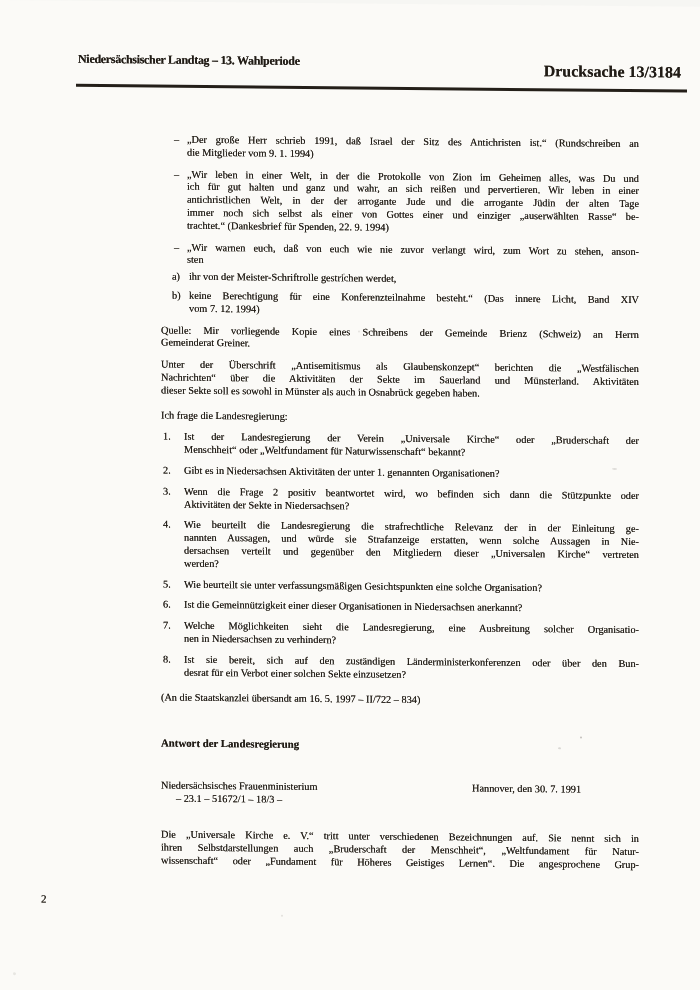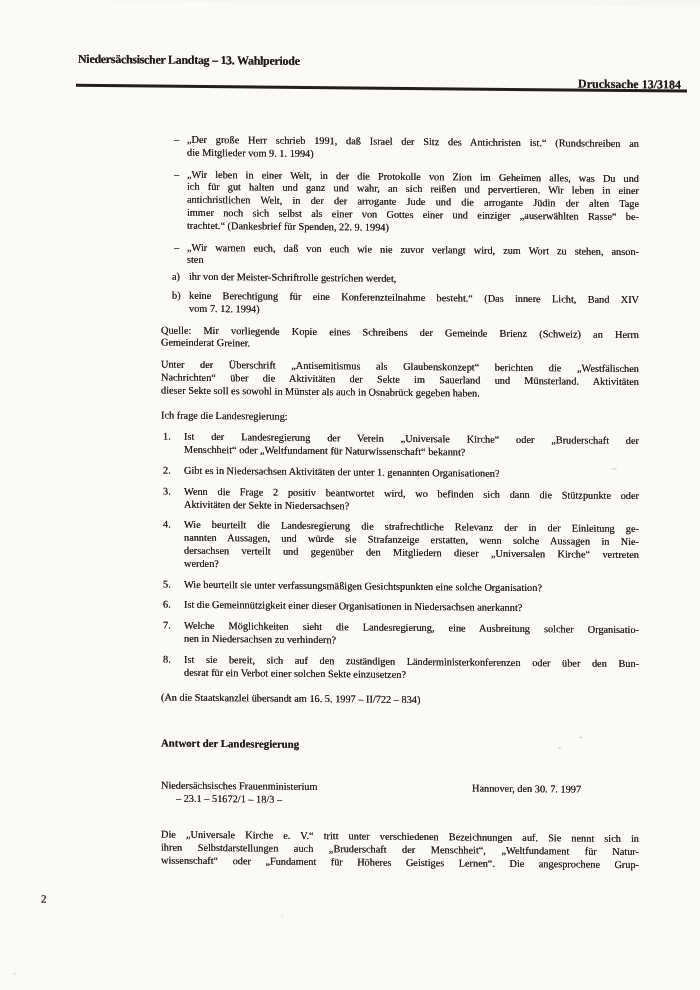--- a/index.html
+++ b/index.html
@@ -3,21 +3,21 @@
 <meta charset="utf-8">
 <style>
   html,body{margin:0;padding:0;width:700px;height:990px;background:#f6f6f3;overflow:hidden;}
   .page{
     position:relative;width:700px;height:990px;background:#fbfaf7;overflow:hidden;
     font-family:"Liberation Serif","DejaVu Serif",serif;color:#211c16;
     transform:skewY(0.55deg);transform-origin:0 0;
     text-shadow:0 0 0.35px rgba(33,28,22,0.85);
   }
   .hdr-left{position:absolute;left:78px;top:51px;font-size:12px;font-weight:bold;letter-spacing:-0.3px;white-space:nowrap;}
-  .hdr-right{position:absolute;right:19px;top:71px;font-size:12px;font-weight:bold;white-space:nowrap;}
+  .hdr-right{position:absolute;right:19px;top:57px;font-size:16px;font-weight:bold;white-space:nowrap;}
   .rule{position:absolute;left:76px;top:83px;width:611px;height:2.6px;background:#241f19;}
   .column{position:absolute;left:161px;top:132px;width:478px;font-size:10.3px;line-height:12.8px;}
   .block{position:relative;}
   .block.dash{padding-left:26px;}
   .block.alpha{padding-left:28px;}
   .block.num{padding-left:23px;}
   .block .marker{position:absolute;left:13px;top:0;}
   .block.alpha .marker{left:11px;}
   .block.num .marker{left:2px;}
   .line{text-align:justify;text-align-last:justify;}
@@ -133,21 +133,21 @@
       <div>Niedersächsisches Frauenministerium</div>
       <div class="ref">– 23.1 – 51672/1 – 18/3 –</div>
     </div>
     <div id="answer-body">
         <div class="block plain">
           <div class="line">Die „Universale Kirche e. V.“ tritt unter verschiedenen Bezeichnungen auf. Sie nennt sich in</div>
           <div class="line">ihren Selbstdarstellungen auch „Bruderschaft der Menschheit“, „Weltfundament für Natur-</div>
           <div class="line">wissenschaft“ oder „Fundament für Höheres Geistiges Lernen“. Die angesprochene Grup-</div>
         </div>
       </div>
-    <div class="place-date">Hannover, den 30. 7. 1997</div>
+    <div class="place-date">Hannover, den 30. 7. 1991</div>
   </div>
 
   <div class="pagenum">2</div>
 
   <div class="speck" style="left:343px;top:270px;width:2px;height:2px;"></div>
   <div class="speck" style="left:612px;top:462px;width:5px;height:2px;opacity:.5;"></div>
   <div class="speck" style="left:580px;top:731px;width:2px;height:2px;"></div>
   <div class="speck" style="left:558px;top:742px;width:3px;height:2px;opacity:.6;"></div>
   <div class="speck" style="left:281px;top:912px;width:2px;height:2px;opacity:.45;"></div>
   <div class="speck" style="left:13px;top:972px;width:3px;height:3px;opacity:.35;"></div>

